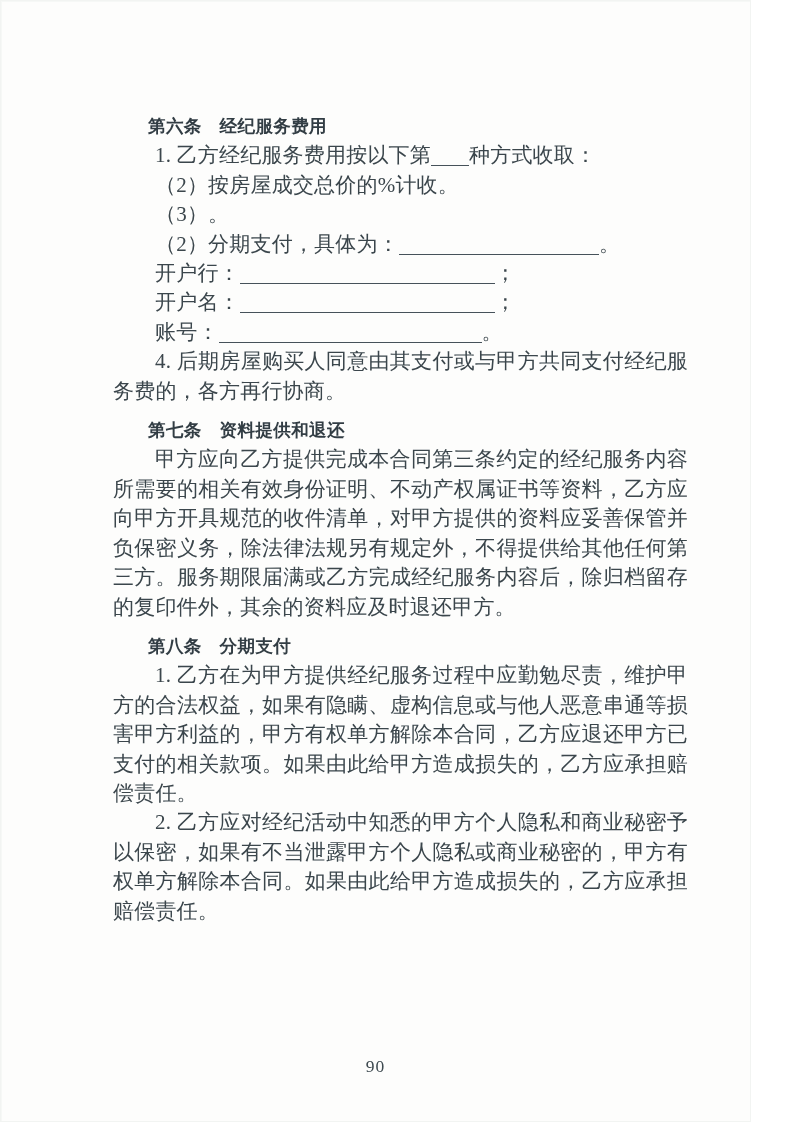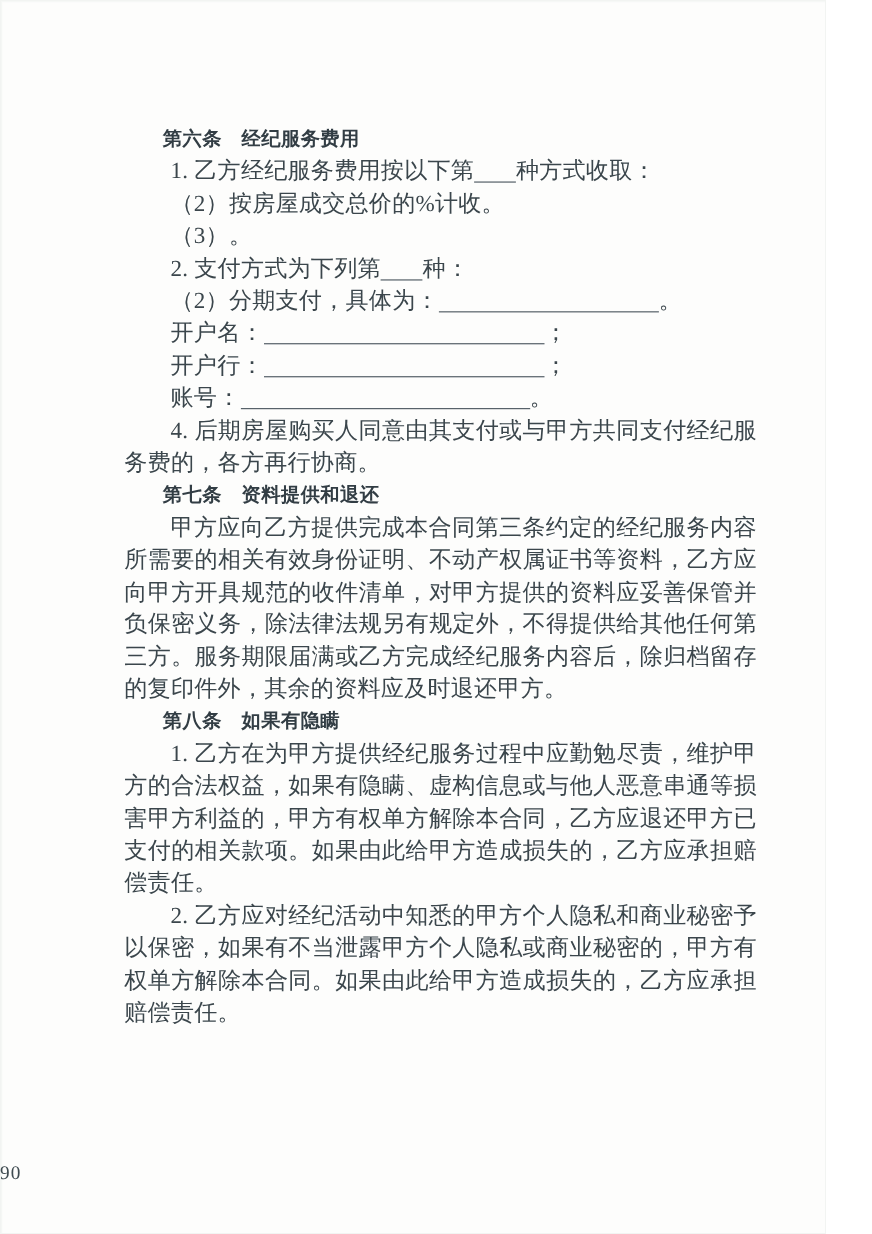--- a/index.html
+++ b/index.html
@@ -30,51 +30,51 @@
     text-indent:2em;
     font-weight:normal;
     color:var(--ink);
     letter-spacing:0.2px;
   }
   .heading, .subheading {
     font-weight:bold;
     color:var(--ink-bold);
   }
   .heading { font-size:17.5px; letter-spacing:0.4px; }
-  .heading:not(:first-child) { margin-top:0; }
+  .heading:not(:first-child) { margin-top:10px; }
   .blank {
     display:inline-block;
     height:1em;
     border-bottom:1.4px solid #46525a;
     vertical-align:-4px;
   }
   .pagenum {
     position:absolute;
     left:0; right:0;
     top:1056px;
+    text-align:center;
     font-size:17.5px;
     color:#3e4a50;
     letter-spacing:1px;
   }
 </style>
 </head>
 <body>
 
 <div class="page">
   <main class="doc" id="doc">
       <h2 class="heading"><span class="run">第六条　经纪服务费用</span></h2>
       <p class="para"><span class="run">1. 乙方经纪服务费用按以下第</span><span class="blank" style="width: 38px;"></span><span class="run">种方式收取：</span></p>
       <p class="para"><span class="run">（2）按房屋成交总价的%计收。</span></p>
       <p class="para"><span class="run">（3）。</span></p>
-      <p class="para"><span class="run">2. 支付方式为下列第</span><span class="blank" style="width: 38px;"></span><span class="run">种：</span></p>
       <p class="para"><span class="run">（2）分期支付，具体为：</span><span class="blank" style="width: 200px;"></span><span class="run">。</span></p>
+      <p class="para"><span class="run">开户行：</span><span class="blank" style="width: 255px;"></span><span class="run">；</span></p>
       <p class="para"><span class="run">开户名：</span><span class="blank" style="width: 255px;"></span><span class="run">；</span></p>
-      <p class="para"><span class="run">开户行：</span><span class="blank" style="width: 255px;"></span><span class="run">；</span></p>
       <p class="para"><span class="run">账号：</span><span class="blank" style="width: 263px;"></span><span class="run">。</span></p>
       <p class="para"><span class="run">4. 后期房屋购买人同意由其支付或与甲方共同支付经纪服务费的，各方再行协商。</span></p>
       <h2 class="heading"><span class="run">第七条　资料提供和退还</span></h2>
       <p class="para"><span class="run">甲方应向乙方提供完成本合同第三条约定的经纪服务内容所需要的相关有效身份证明、不动产权属证书等资料，乙方应向甲方开具规范的收件清单，对甲方提供的资料应妥善保管并负保密义务，除法律法规另有规定外，不得提供给其他任何第三方。服务期限届满或乙方完成经纪服务内容后，除归档留存的复印件外，其余的资料应及时退还甲方。</span></p>
-      <h2 class="heading"><span class="run">第八条　如果有隐瞒</span></h2>
+      <h2 class="heading"><span class="run">第八条　分期支付</span></h2>
       <p class="para"><span class="run">1. 乙方在为甲方提供经纪服务过程中应勤勉尽责，维护甲方的合法权益，如果有隐瞒、虚构信息或与他人恶意串通等损害甲方利益的，甲方有权单方解除本合同，乙方应退还甲方已支付的相关款项。如果由此给甲方造成损失的，乙方应承担赔偿责任。</span></p>
       <p class="para"><span class="run">2. 乙方应对经纪活动中知悉的甲方个人隐私和商业秘密予以保密，如果有不当泄露甲方个人隐私或商业秘密的，甲方有权单方解除本合同。如果由此给甲方造成损失的，乙方应承担赔偿责任。</span></p>
     </main>
   <footer class="pagenum">90</footer>
 </div>
 
 </body></html>

